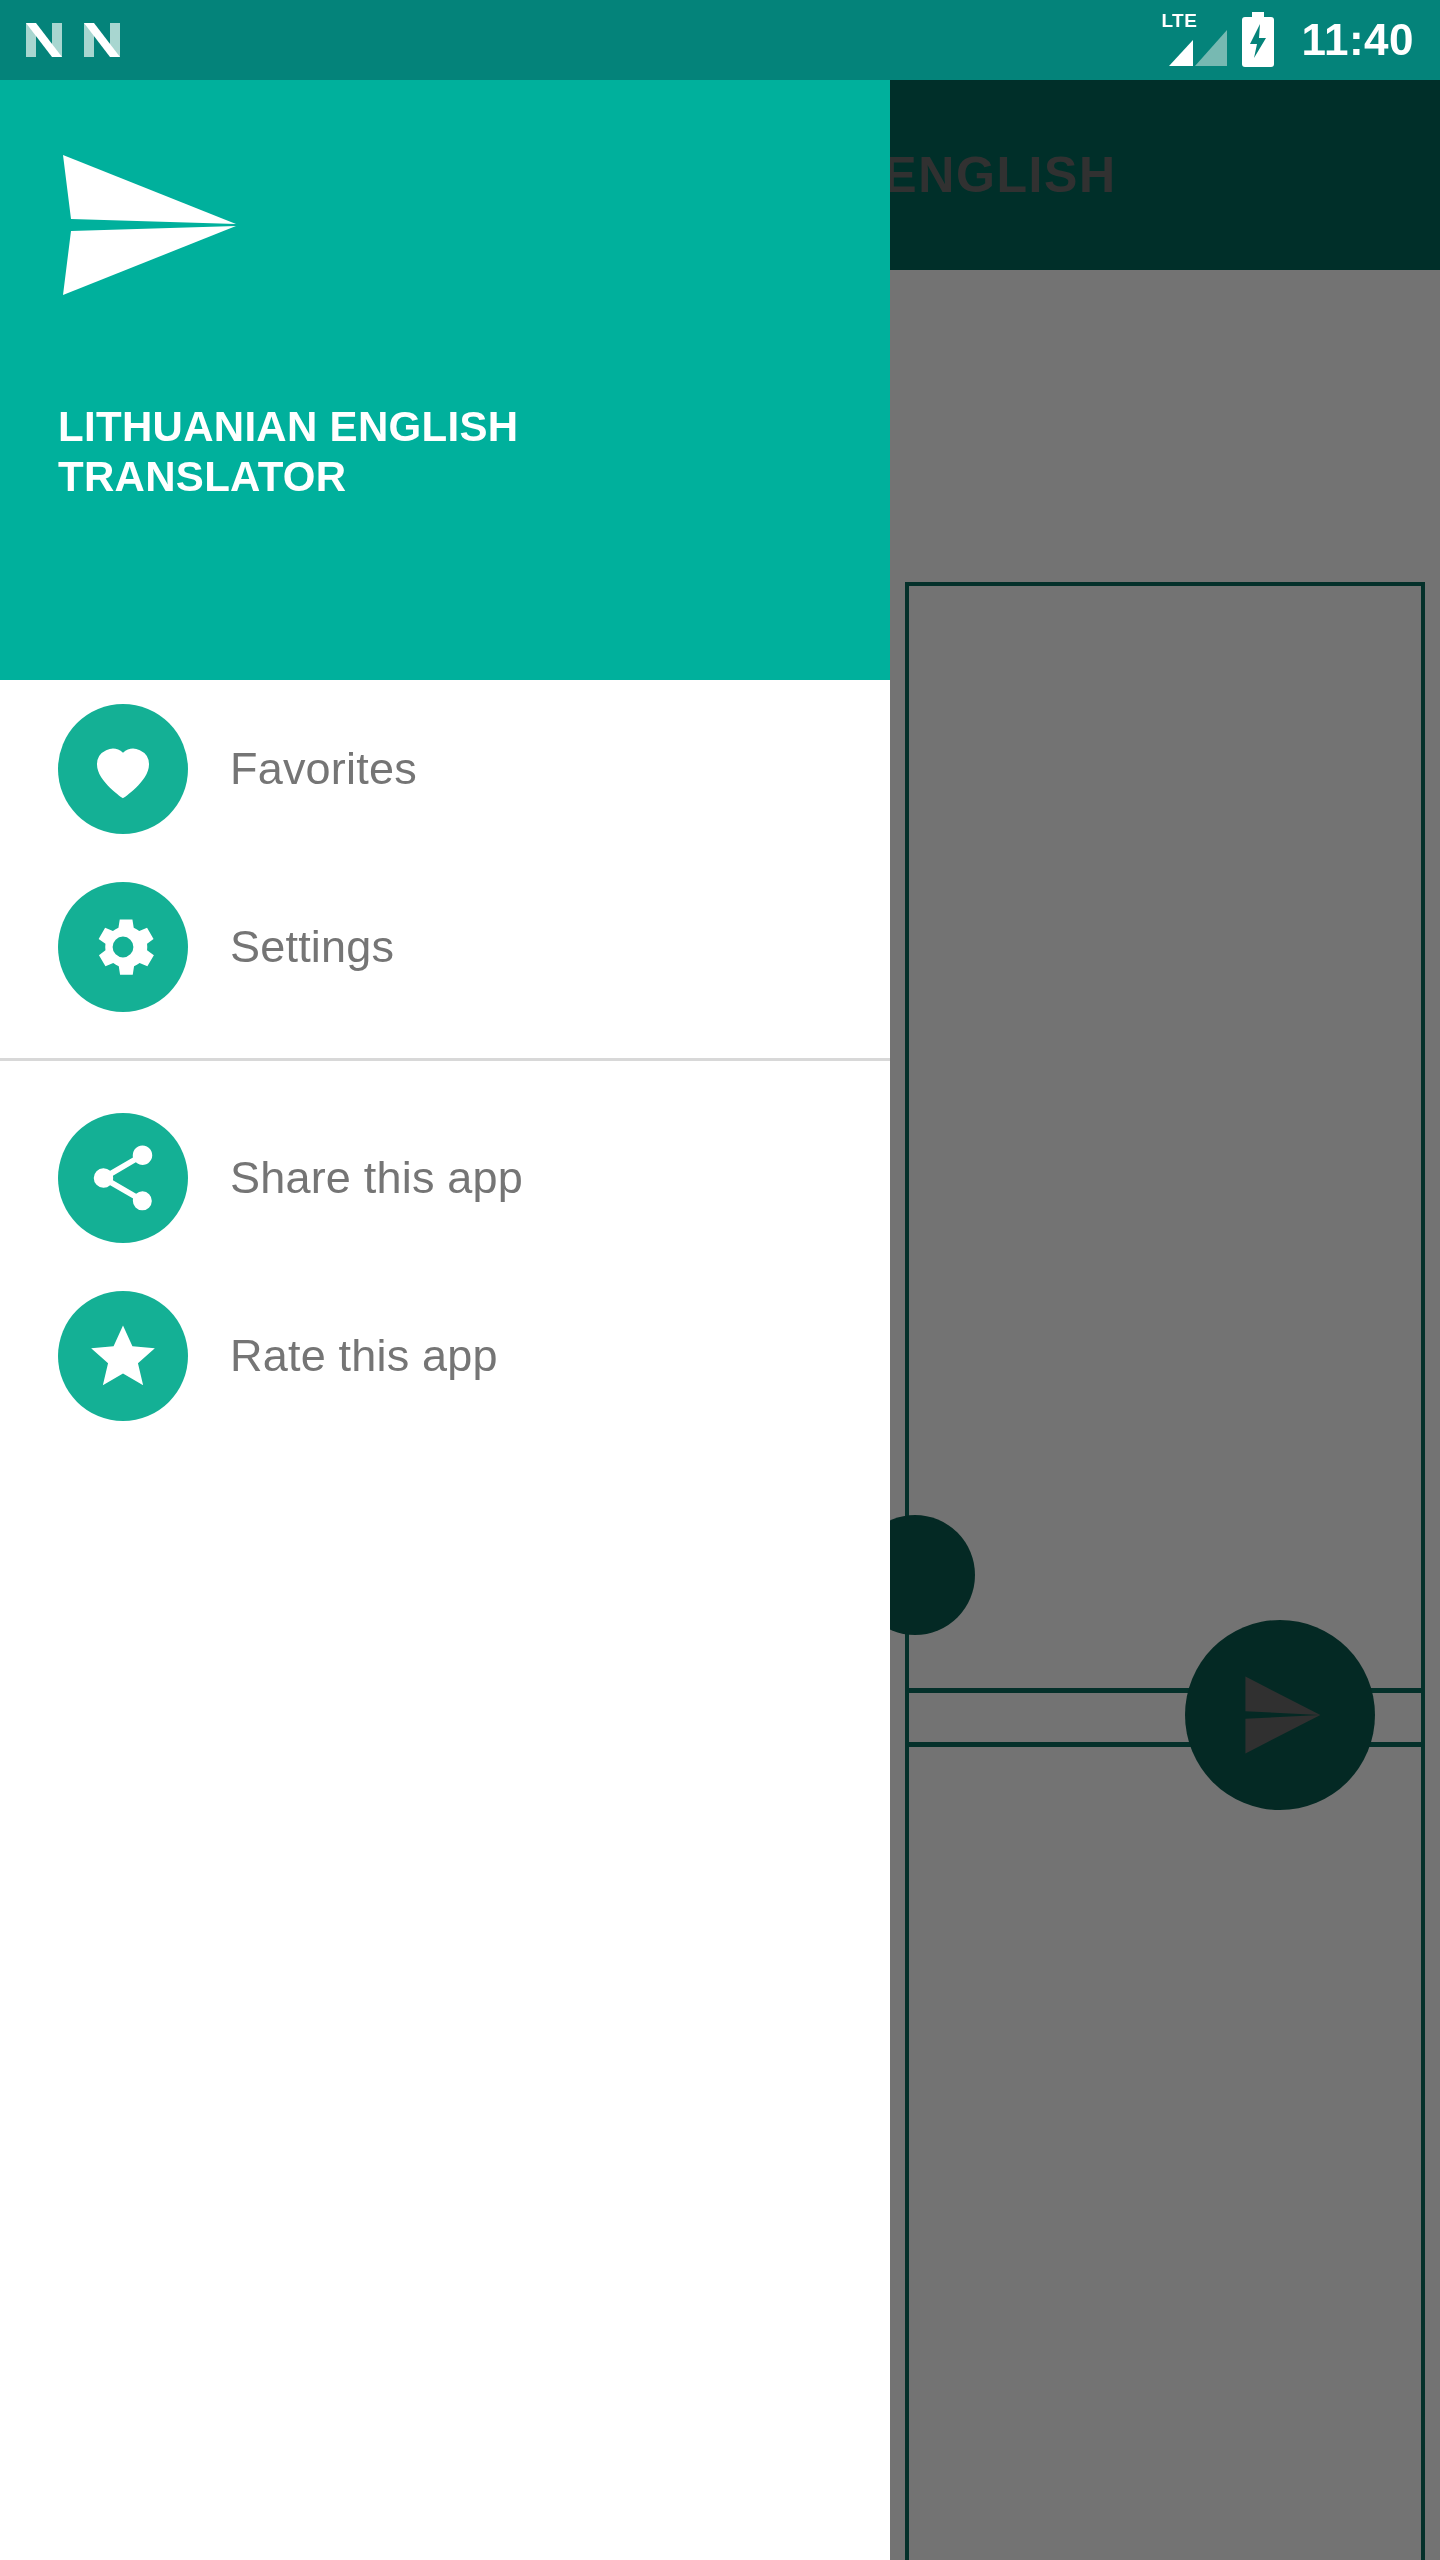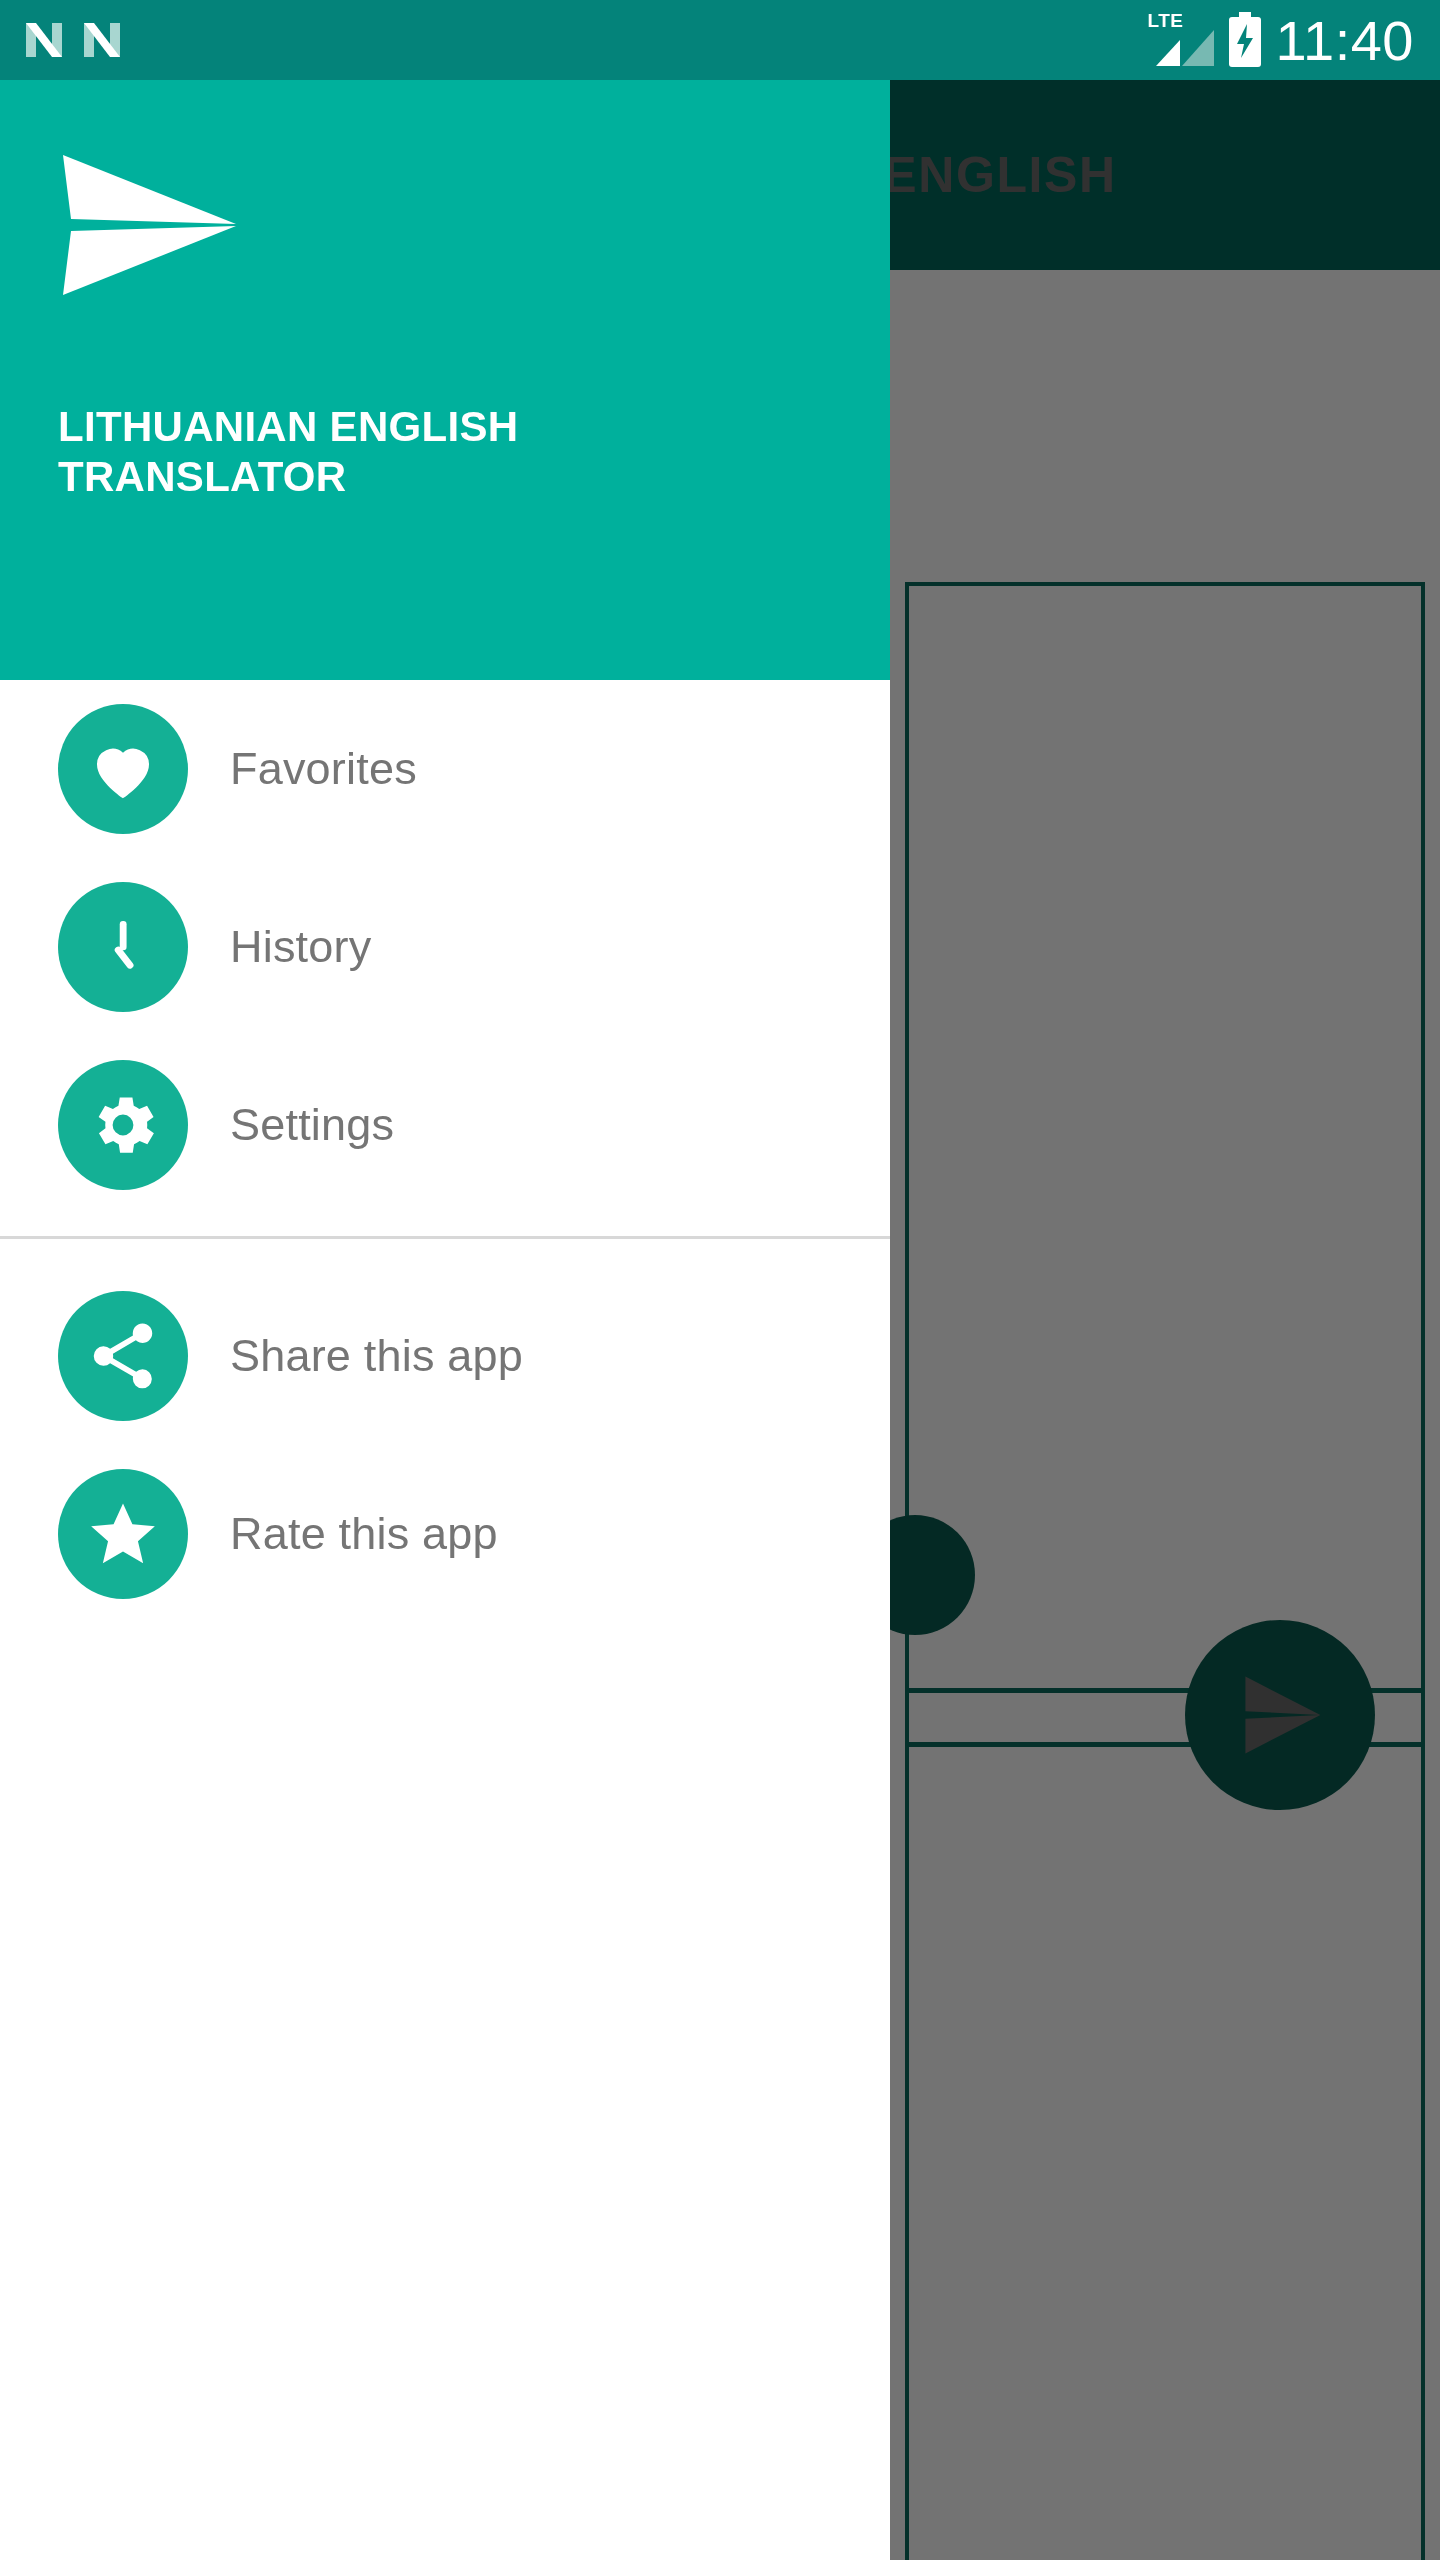--- a/index.html
+++ b/index.html
@@ -73,22 +73,22 @@
   .n-logo{ width:44px; height:46px; }
   #status-right{ margin-left:auto; display:flex; align-items:center; gap:7px; }
   #lte-cluster{ position:relative; width:72px; height:56px; }
   #lte-label{
     position:absolute; left:2px; top:-2px;
     color:#ffffff; font-size:19px; font-weight:bold; letter-spacing:0.5px;
   }
   .sig{ position:absolute; bottom:0; }
   #battery-icon{ width:40px; height:56px; }
   #clock{
-    color:#ffffff; font-size:56px; font-weight:400; letter-spacing:0.5px;
-    margin-left:4px;
+    color:#ffffff; font-size:44px; font-weight:700; letter-spacing:0.5px;
+    margin-left:16px;
   }
 
   
   #drawer{
     position:absolute; left:0; top:80px;
     width:890px; height:2480px;
     background:#ffffff;
     z-index:30;
     display:flex; flex-direction:column;
   }
@@ -215,29 +215,20 @@
 
     <div class="menu-item">
       <span class="menu-icon">
         <svg viewBox="0 0 24 24">
             <path d="M12 21s-8-5.2-8-10.4A4.8 4.8 0 0 1 12 7a4.8 4.8 0 0 1 8 3.6C20 15.8 12 21 12 21z"></path>
           </svg>
       </span>
       <span class="menu-label">Favorites</span>
     </div>
 
-    <div class="menu-item">
-      <span class="menu-icon">
-        <svg viewBox="0 0 24 24">
-            <rect x="11" y="4" width="2.1" height="9" rx="1"></rect>
-            <rect x="11.3" y="11.3" width="2.1" height="8" rx="1" transform="rotate(-38 12.3 15.3)"></rect>
-          </svg>
-      </span>
-      <span class="menu-label">History</span>
-    </div>
 
     <div class="menu-item">
       <span class="menu-icon">
         <svg viewBox="0 0 24 24">
             <path d="M19.4 13a7.6 7.6 0 0 0 0-2l2-1.5-2-3.4-2.4 1a7.6 7.6 0 0 0-1.7-1l-.4-2.6h-3.9l-.4 2.6a7.6 7.6 0 0 0-1.7 1l-2.4-1-2 3.4L6.6 11a7.6 7.6 0 0 0 0 2l-2 1.5 2 3.4 2.4-1a7.6 7.6 0 0 0 1.7 1l.4 2.6h3.9l.4-2.6a7.6 7.6 0 0 0 1.7-1l2.4 1 2-3.4zM12 15.2A3.2 3.2 0 1 1 15.2 12 3.2 3.2 0 0 1 12 15.2z"></path>
           </svg>
       </span>
       <span class="menu-label">Settings</span>
     </div>
 

